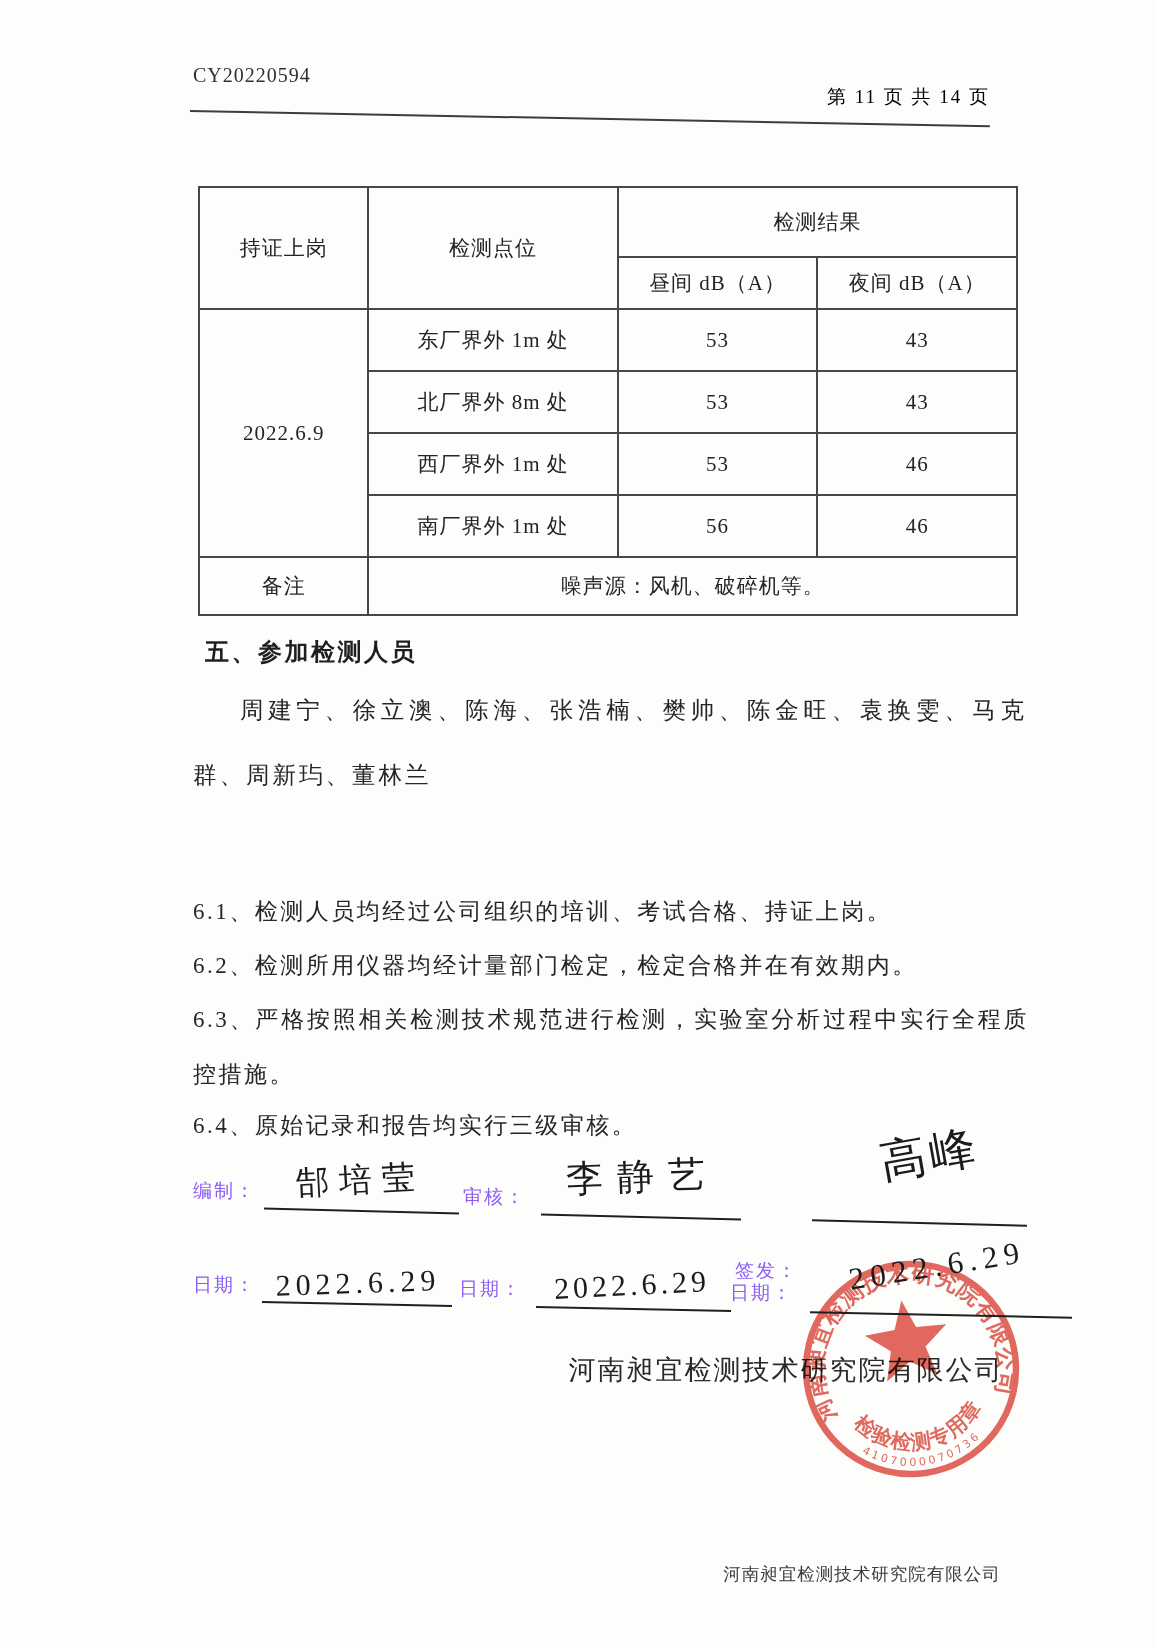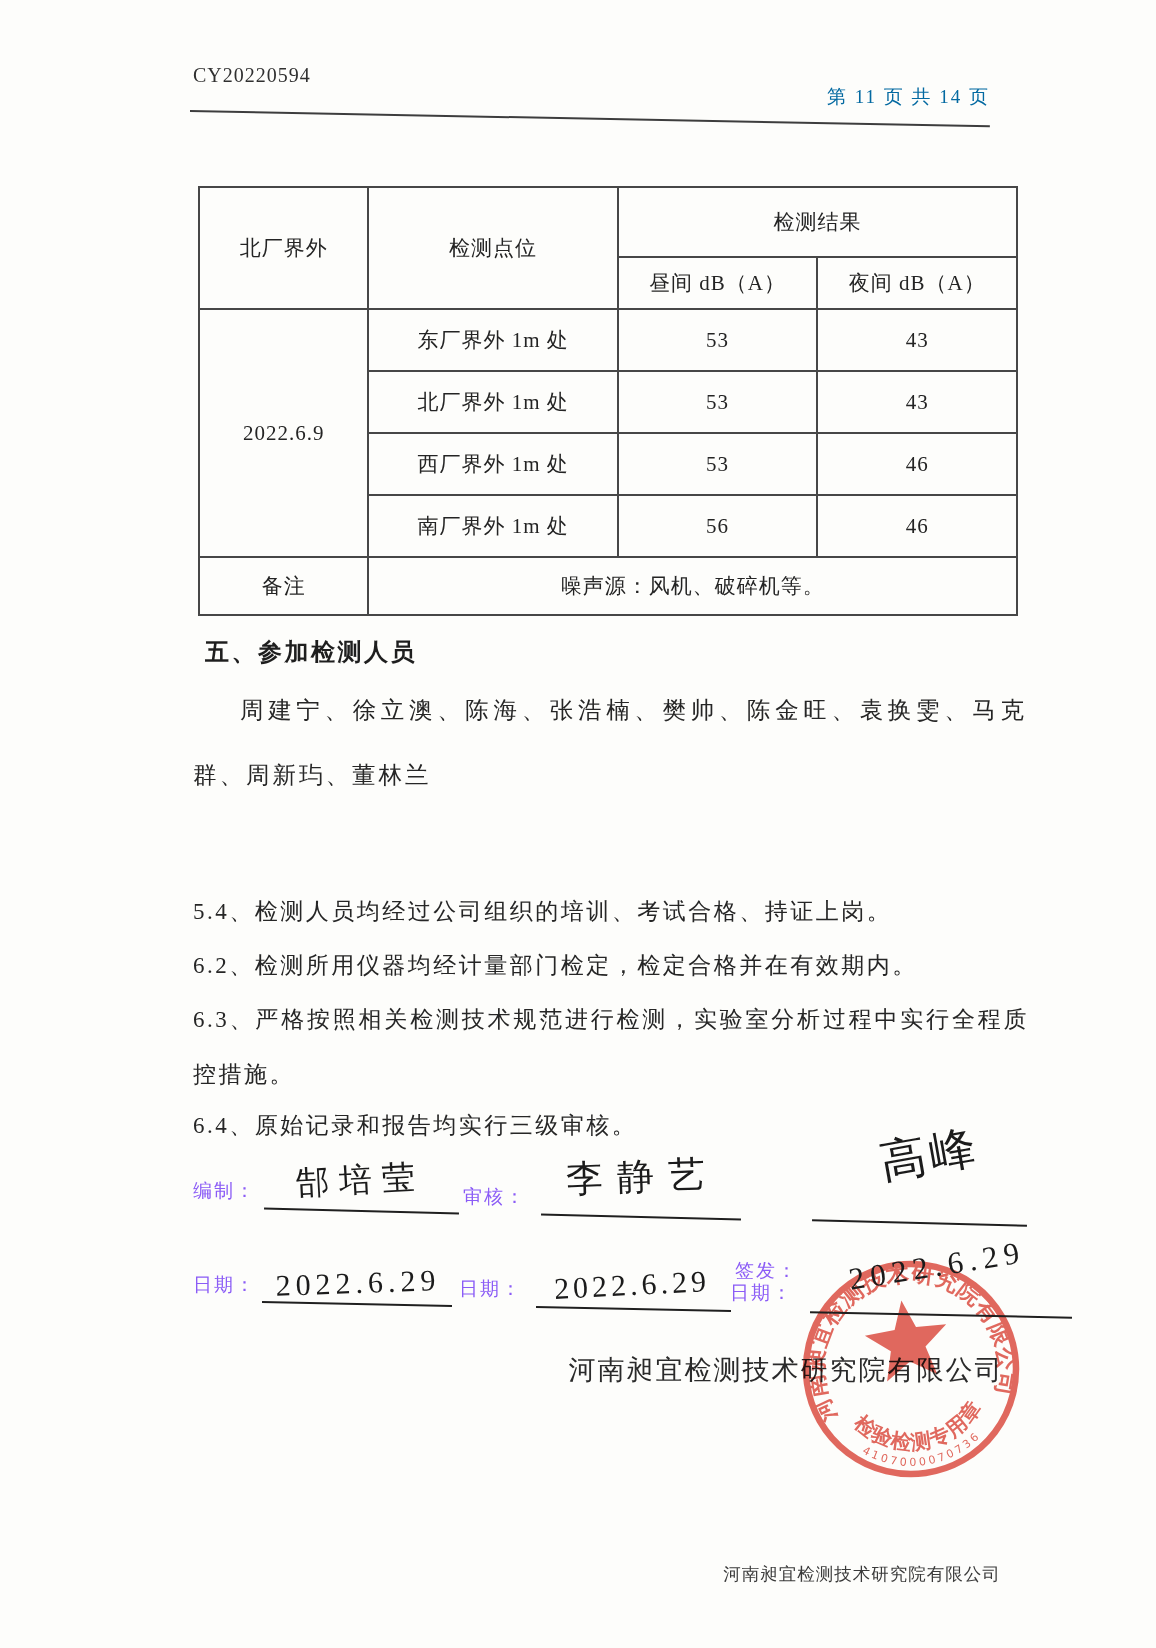--- a/index.html
+++ b/index.html
@@ -7,21 +7,21 @@
     position:relative;
     width:1156px;height:1648px;
     margin:0 auto;
     background:#fdfdfb;
     font-family:"Liberation Serif","DejaVu Serif",serif;
     color:#2b2b2b;
     overflow:hidden;
   }
   .abs{position:absolute;}
   .hdr-left{left:193px;top:64px;font-size:20px;letter-spacing:1px;color:#303030;}
-  .hdr-right{left:700px;top:84px;width:290px;text-align:right;font-size:19px;letter-spacing:2px;color:#0369a1;}
+  .hdr-right{left:700px;top:84px;width:290px;text-align:right;font-size:19px;letter-spacing:2px;color:#000000;}
   .hdr-rule{left:190px;top:110px;width:800px;height:0;border-top:2px solid #3d3d3d;transform:rotate(1.1deg);transform-origin:left center;}
   .doc-title{left:195px;top:136px;width:830px;text-align:center;font-size:26px;font-weight:bold;letter-spacing:2px;color:#1f1f1f;}
 
   table.noise{
     position:absolute;left:198px;top:186px;width:820px;
     border-collapse:collapse;table-layout:fixed;
     font-size:21px;color:#242424;
   }
   table.noise td,table.noise th{
     border:2px solid #474747;
@@ -56,36 +56,36 @@
 <div class="page">
 
   <div class="abs hdr-left">CY20220594</div>
   <div class="abs hdr-right">第 11 页 共 14 页</div>
   <div class="abs hdr-rule"></div>
 
 
   <table class="noise">
     <tbody>
       <tr class="rh1">
-        <th style="width:20%" rowspan="2">北厂界外</th>
+        <th style="width:20%" rowspan="2">持证上岗</th>
         <th style="width:30%" rowspan="2">检测点位</th>
         <th style="width:50%" colspan="2">检测结果</th>
       </tr>
       <tr class="rh2">
         <th style="width:25%">昼间 dB（A）</th>
         <th style="width:25%">夜间 dB（A）</th>
       </tr>
       <tr class="rdata">
         <td rowspan="4">2022.6.9</td>
         <td>东厂界外 1m 处</td>
         <td>53</td>
         <td>43</td>
       </tr>
       <tr class="rdata">
-        <td>北厂界外 1m 处</td>
+        <td>北厂界外 8m 处</td>
         <td>53</td>
         <td>43</td>
       </tr>
       <tr class="rdata">
         <td>西厂界外 1m 处</td>
         <td>53</td>
         <td>46</td>
       </tr>
       <tr class="rdata">
         <td>南厂界外 1m 处</td>
@@ -95,21 +95,21 @@
       <tr class="rremark">
         <td>备注</td>
         <td colspan="3" class="remark-text">噪声源：风机、破碎机等。</td>
       </tr>
     </tbody>
   </table>
 
   <div class="abs sec-heading sec5-h">五、参加检测人员</div>
   <div class="abs sec5-body">周建宁、徐立澳、陈海、张浩楠、樊帅、陈金旺、袁换雯、马克群、周新玙、董林兰</div>
 
-  <div class="abs qitem q1">5.4、检测人员均经过公司组织的培训、考试合格、持证上岗。</div>
+  <div class="abs qitem q1">6.1、检测人员均经过公司组织的培训、考试合格、持证上岗。</div>
   <div class="abs qitem q2">6.2、检测所用仪器均经计量部门检定，检定合格并在有效期内。</div>
   <div class="abs qitem q3">6.3、严格按照相关检测技术规范进行检测，实验室分析过程中实行全程质控措施。</div>
   <div class="abs qitem q4">6.4、原始记录和报告均实行三级审核。</div>
 
   <div class="abs sig-label" style="left:193px;top:1178px;">编制：</div>
   <div class="abs hand" style="left:268px;top:1158px;width:185px;text-align:center;font-size:33px;letter-spacing:10px;transform:rotate(-3deg);">郜培莹</div>
   <div class="abs sig-line" style="left:264px;top:1210px;width:195px;transform:rotate(1.5deg);"></div>
 
   <div class="abs sig-label" style="left:463px;top:1184px;">审核：</div>
   <div class="abs hand" style="left:545px;top:1152px;width:195px;text-align:center;font-size:37px;letter-spacing:14px;transform:rotate(-2deg);">李静艺</div>

